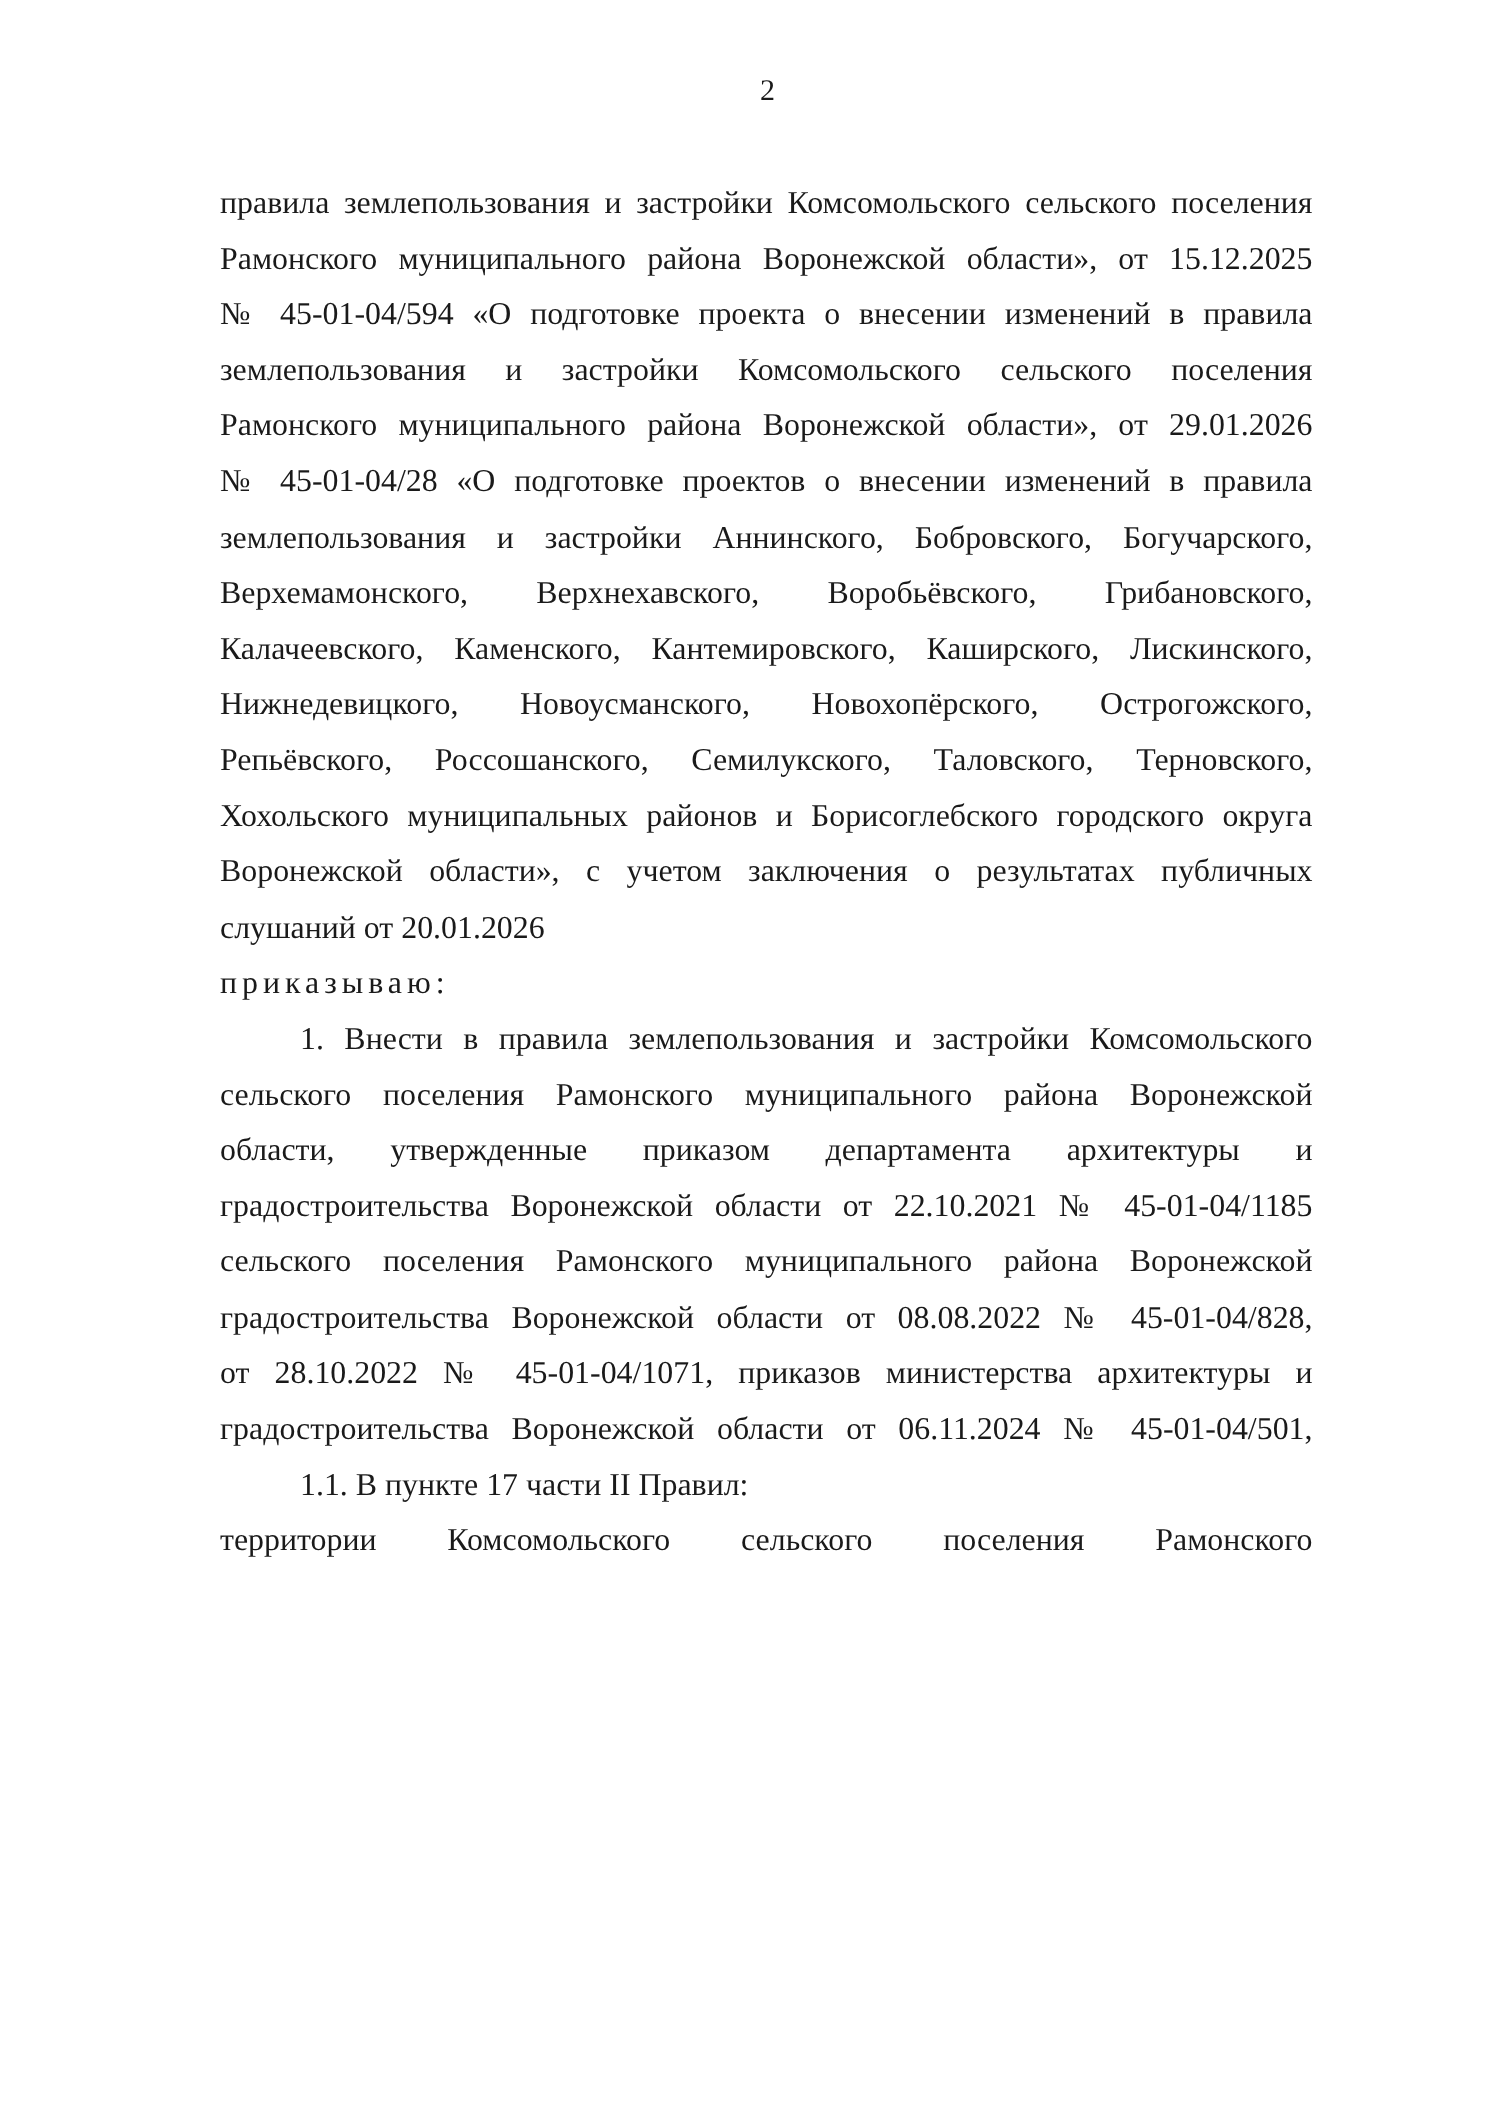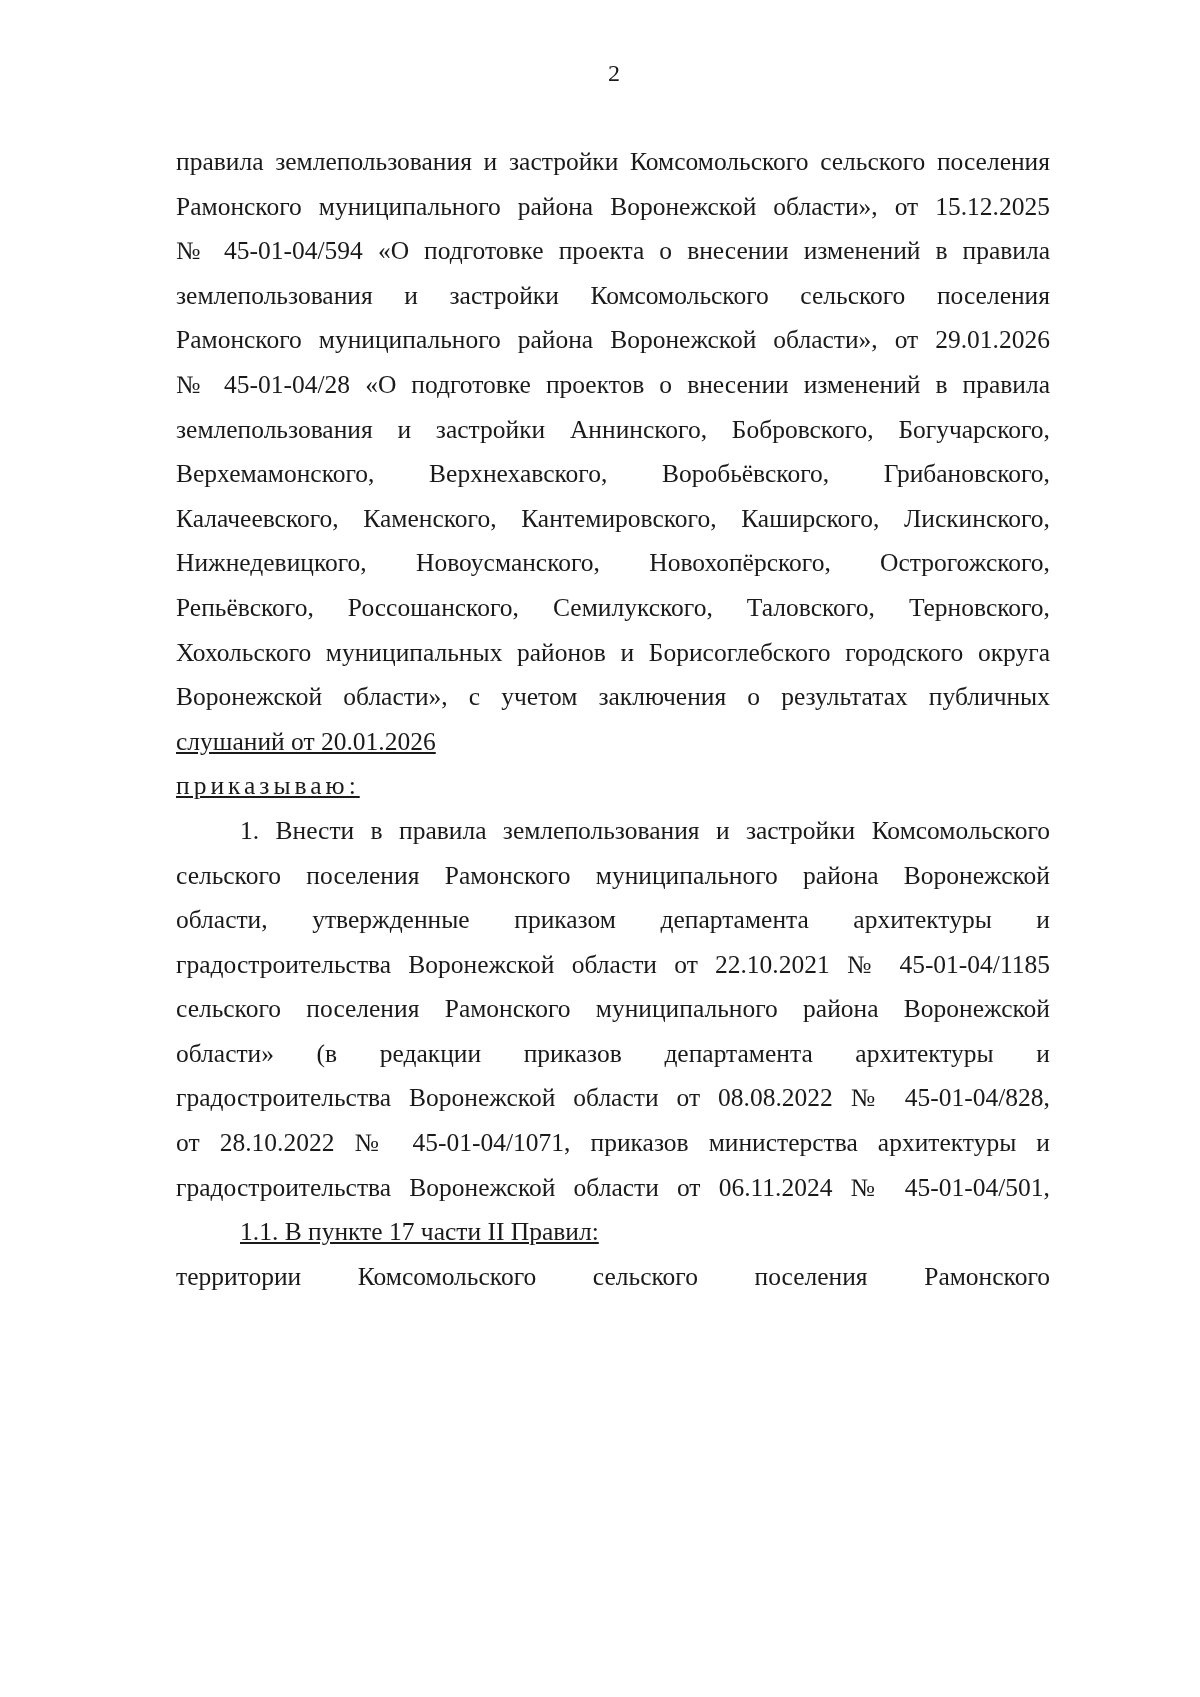--- a/index.html
+++ b/index.html
@@ -14,21 +14,21 @@
     text-align: center; font-size: 24px; line-height: 30px;
   }
   .body-text {
     position: absolute; left: 176px; top: 112px; width: 874px;
     font-size: 25.5px; line-height: 44.6px; margin-top: 28px;
   }
   .line {
     display: block; white-space: nowrap; height: 44.6px;
     text-align: justify; text-align-last: justify;
   }
-  .line.last { text-align: right; text-align-last: left; text-decoration: underline; }
+  .line.last { text-align: right; text-align-last: left; }
   .line.indent { padding-left: 64px; }
   .spaced { letter-spacing: 4px; }
 </style>
 </head>
 <body>
 
 <div class="page">
   <div class="page-number">2</div>
 
   <div class="body-text">
@@ -45,20 +45,19 @@
     <span class="line">Репьёвского, Россошанского, Семилукского, Таловского, Терновского,</span>
     <span class="line">Хохольского муниципальных районов и Борисоглебского городского округа</span>
     <span class="line">Воронежской области», с учетом заключения о результатах публичных</span>
     <span class="line last">слушаний от 20.01.2026</span>
     <span class="line last spaced">приказываю:</span>
     <span class="line indent">1. Внести в правила землепользования и застройки Комсомольского</span>
     <span class="line">сельского поселения  Рамонского муниципального района Воронежской</span>
     <span class="line">области, утвержденные приказом департамента архитектуры и</span>
     <span class="line">градостроительства Воронежской области от 22.10.2021 № 45-01-04/1185</span>
     <span class="line">сельского поселения  Рамонского муниципального района Воронежской</span>
-    <span class="line">области» (в редакции приказов департамента архитектуры и</span>
     <span class="line">градостроительства Воронежской области от 08.08.2022 № 45-01-04/828,</span>
     <span class="line">от 28.10.2022 № 45-01-04/1071, приказов министерства архитектуры и</span>
     <span class="line">градостроительства Воронежской области от 06.11.2024 № 45-01-04/501,</span>
     <span class="line indent last">1.1. В пункте 17 части II Правил:</span>
     <span class="line">территории Комсомольского сельского поселения Рамонского</span>
   </div>
 </div>
 
 </body></html>

